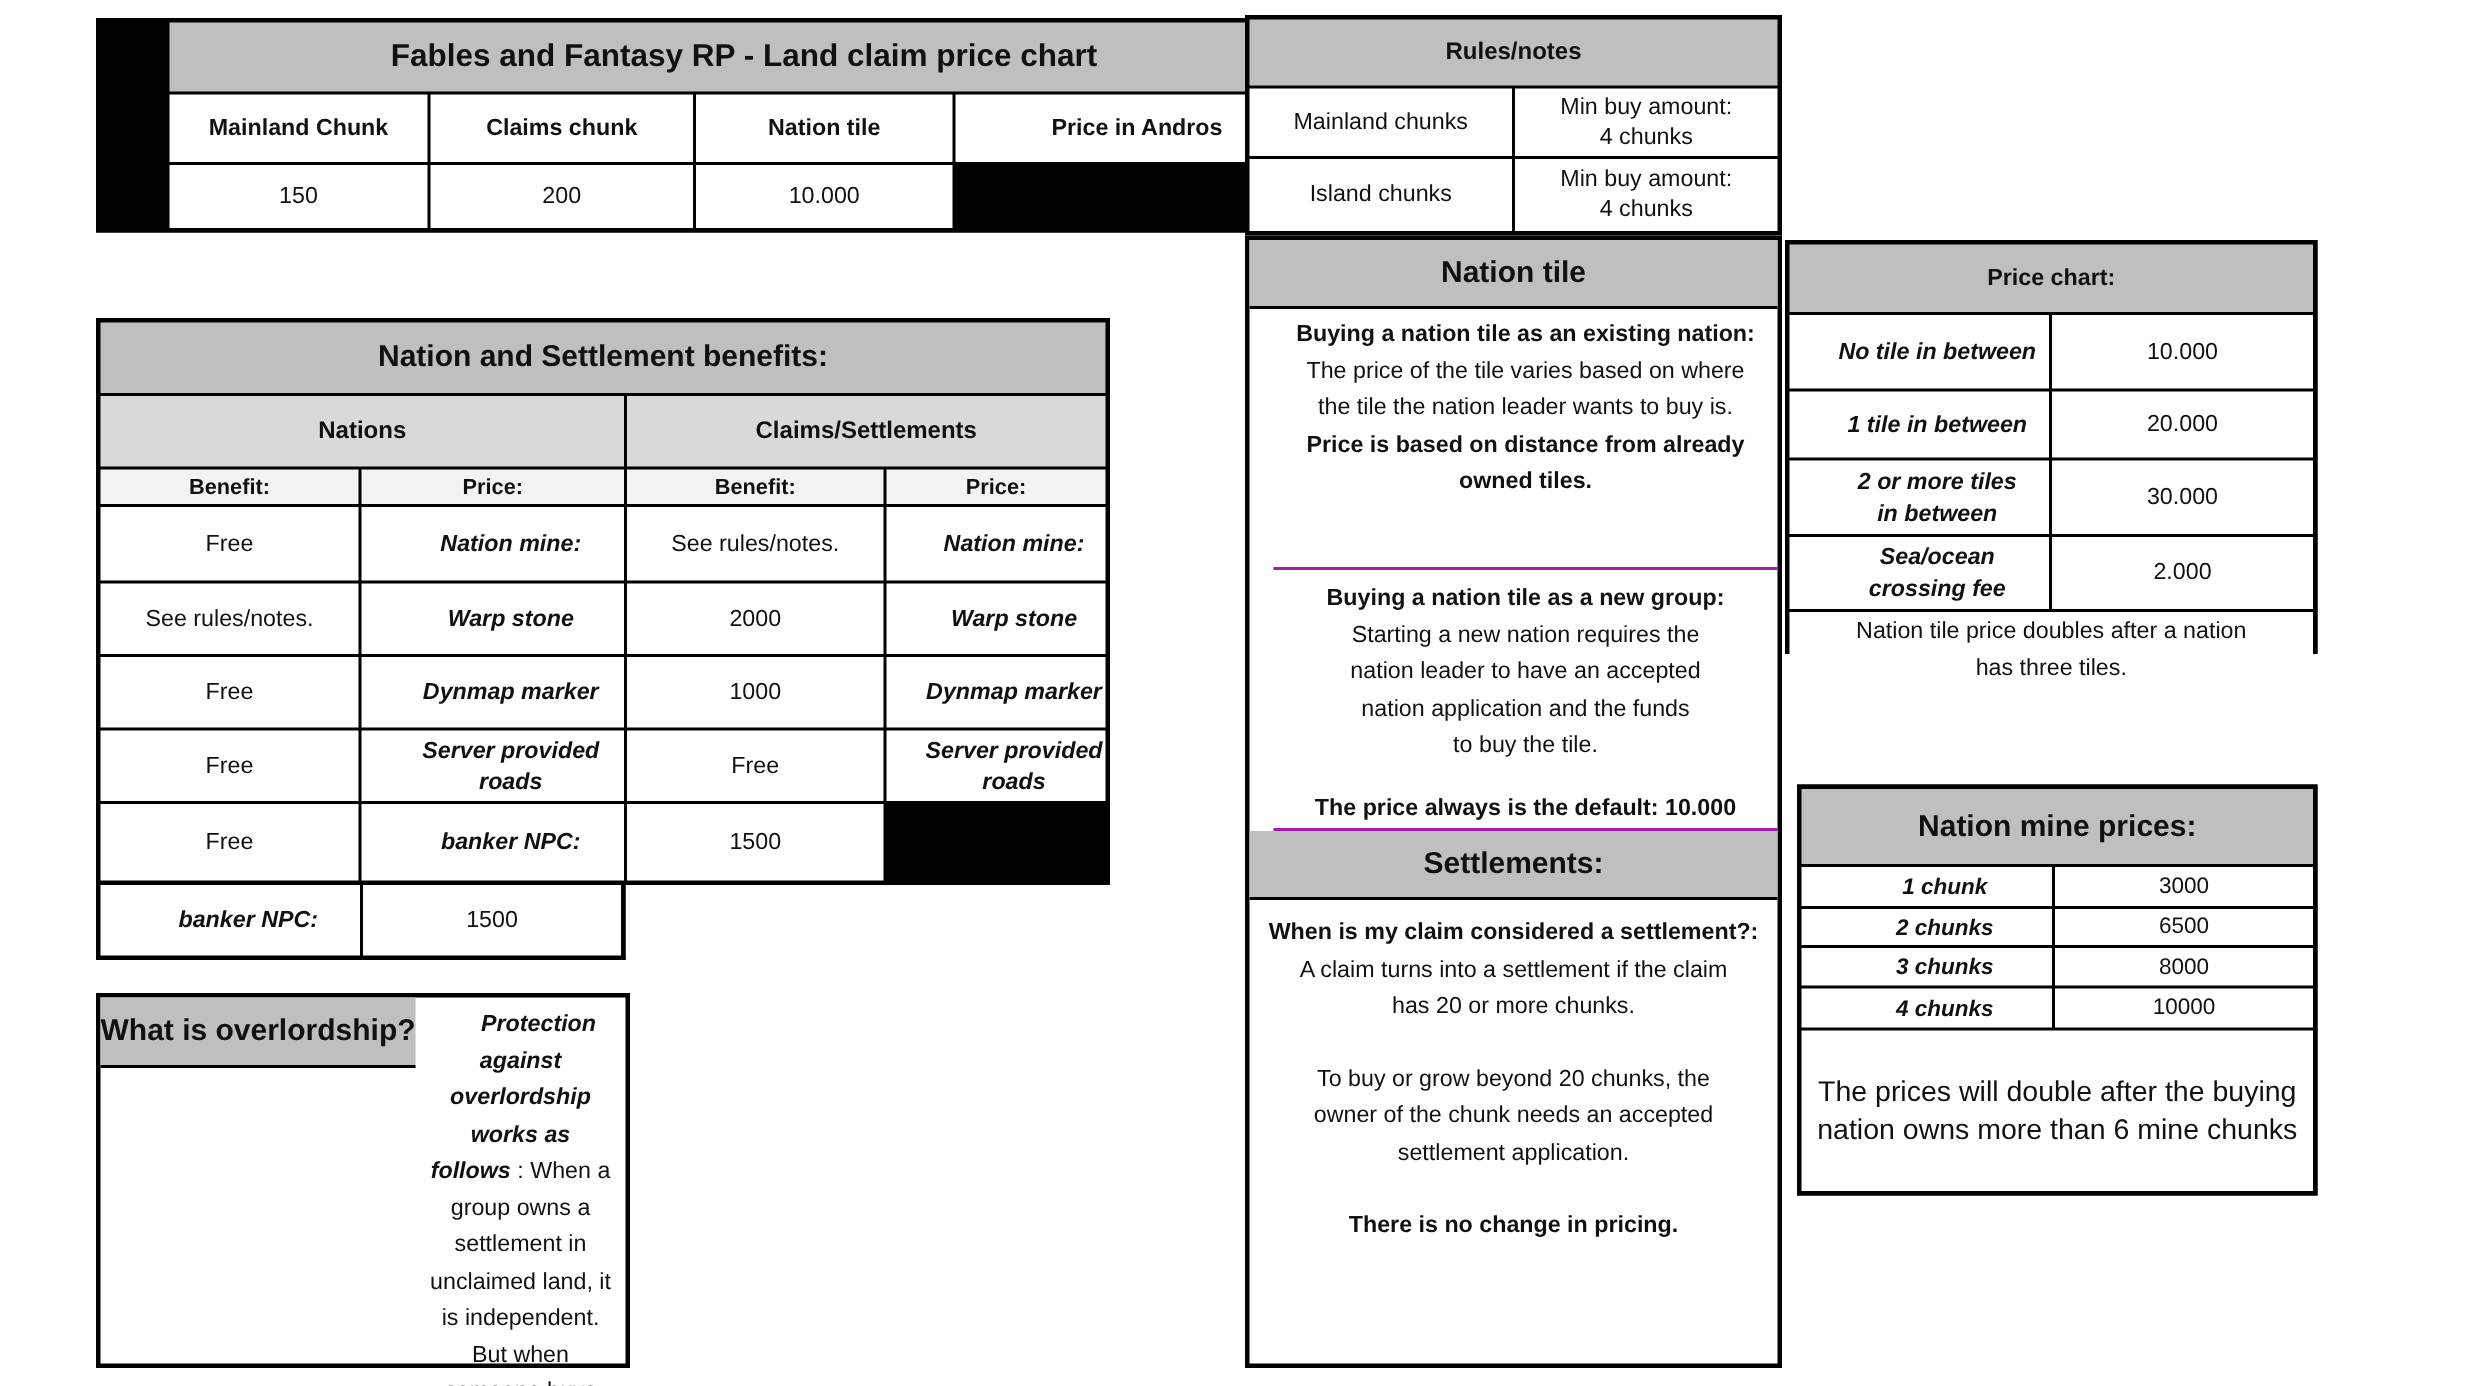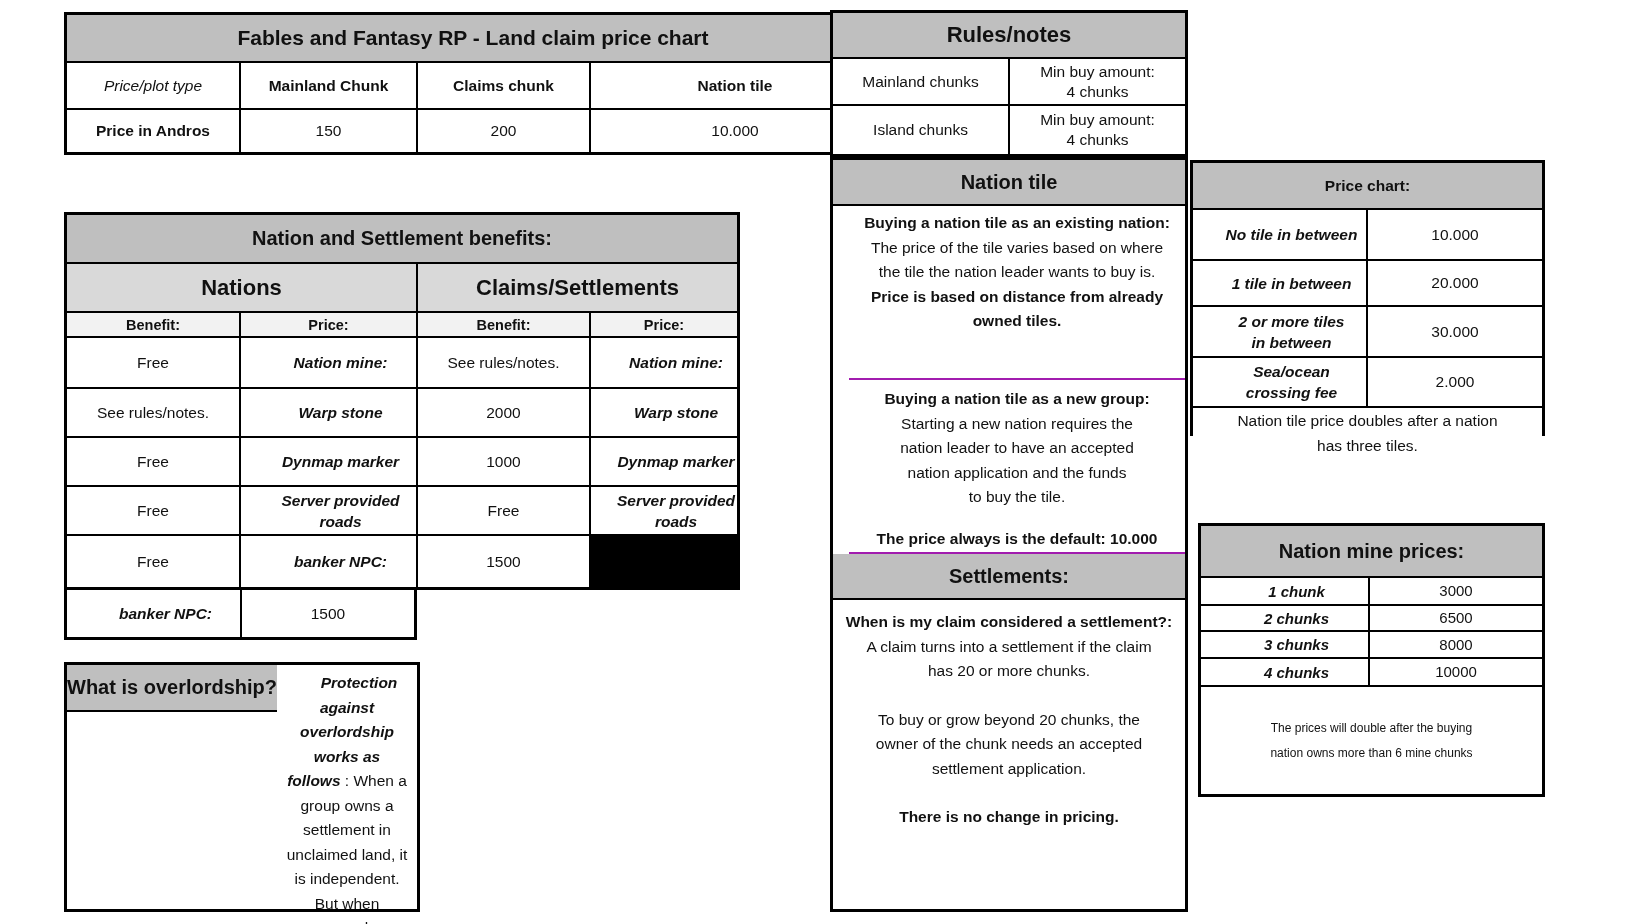--- a/index.html
+++ b/index.html
@@ -9,31 +9,31 @@
 
   
   .gridbox { position:absolute; display:grid; gap:2px; background:#000; border:3px solid #000; }
   .cell { background:#fff; display:flex; align-items:center; justify-content:center; text-align:center; white-space:pre-line; }
   .hdr-dark  { background:#bfbfbf; }
   .hdr-mid   { background:#d9d9d9; }
   .hdr-light { background:#f2f2f2; }
 
   .t-title  { font-weight:bold; font-size:21px; }
   .t-title2 { font-weight:bold; font-size:20px; }
-  .t-title3 { font-weight:bold; font-size:22px; }
+  .t-title3 { font-weight:bold; font-size:16px; }
   .t-title4 { font-weight:bold; font-size:15.5px; }
   .colhdr   { font-weight:bold; font-size:14.5px; }
   .bi       { font-weight:bold; font-style:italic; font-size:15.5px; line-height:21px;padding-left:24px; }
   .it       { font-style:italic; font-size:15.5px; }
   .bold     { font-weight:bold; font-size:15.5px; }
   .val      { font-size:15.5px; line-height:20px; }
 
   
   .t1 { left:64px; top:12px; width:818px; height:143px;
-        grid-template-columns:172px 175px 171px 1fr; grid-template-rows:46px 45px 1fr; }
+        grid-template-columns:172px 175px 171px 1fr; grid-template-rows:46px 45px 1fr;padding-left:46px; }
   .span4 { grid-column:1 / span 4; }
   .span2 { grid-column:span 2; }
 
   
   .t2 { left:64px; top:212px; width:676px; height:378px;
         grid-template-columns:172px 175px 171px 1fr;
         grid-template-rows:47px 47px 23px 49px 47px 47px 47px 1fr; }
   .t2b { left:64px; top:590px; width:353px; height:50px; border-top:none;
          grid-template-columns:173px 1fr; grid-template-rows:1fr; }
 
@@ -64,30 +64,29 @@
 
   
   .pc { left:1190px; top:160px; width:355px; height:276px;
         grid-template-columns:173px 1fr; grid-template-rows:45px 49px 44px 49px 48px 1fr; }
   .pc-note { font-size:15.5px; line-height:25px; }
 
   
   .mp { left:1198px; top:523px; width:347px; height:274px;
         grid-template-columns:167px 1fr; grid-template-rows:50px 26px 24px 25px 26px 1fr; }
   .mp .bi, .mp .val { font-size:15px; }
-  .mp-note { font-size:12px; line-height:25px; }
+  .mp-note { font-size:19px; line-height:25px; }
 </style>
 </head>
 <body>
 
 <div class="canvas">
 
   <div class="gridbox t1">
     <div class="cell hdr-dark t-title span4">Fables and Fantasy RP - Land claim price chart</div>
-    <div class="cell it">Price/plot type</div>
     <div class="cell t-title4">Mainland Chunk</div>
     <div class="cell t-title4">Claims chunk</div>
     <div class="cell t-title4">Nation tile</div>
     <div class="cell bold">Price in Andros</div>
     <div class="cell val">150</div>
     <div class="cell val">200</div>
     <div class="cell val">10.000</div>
   </div>
 
   <div class="gridbox t2">

